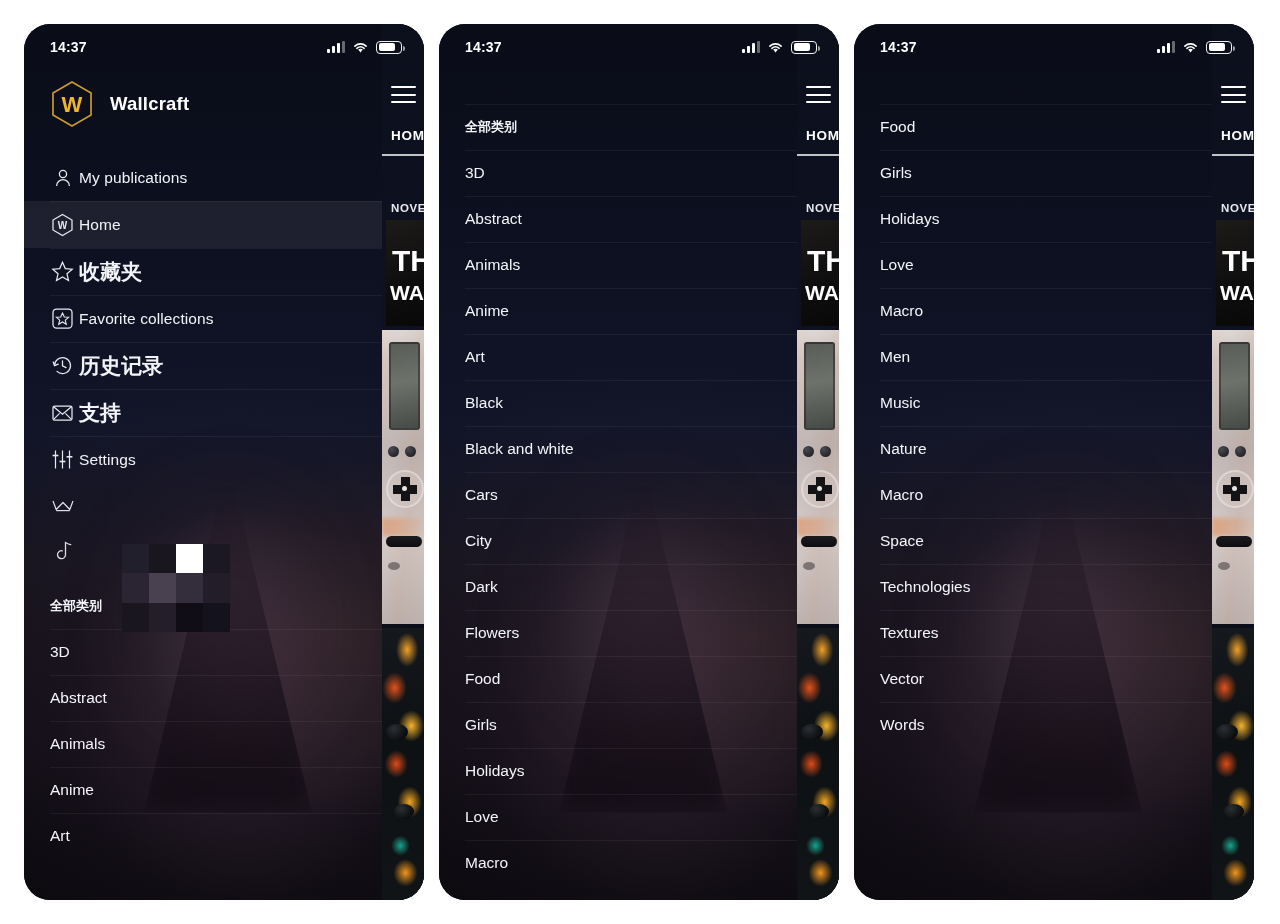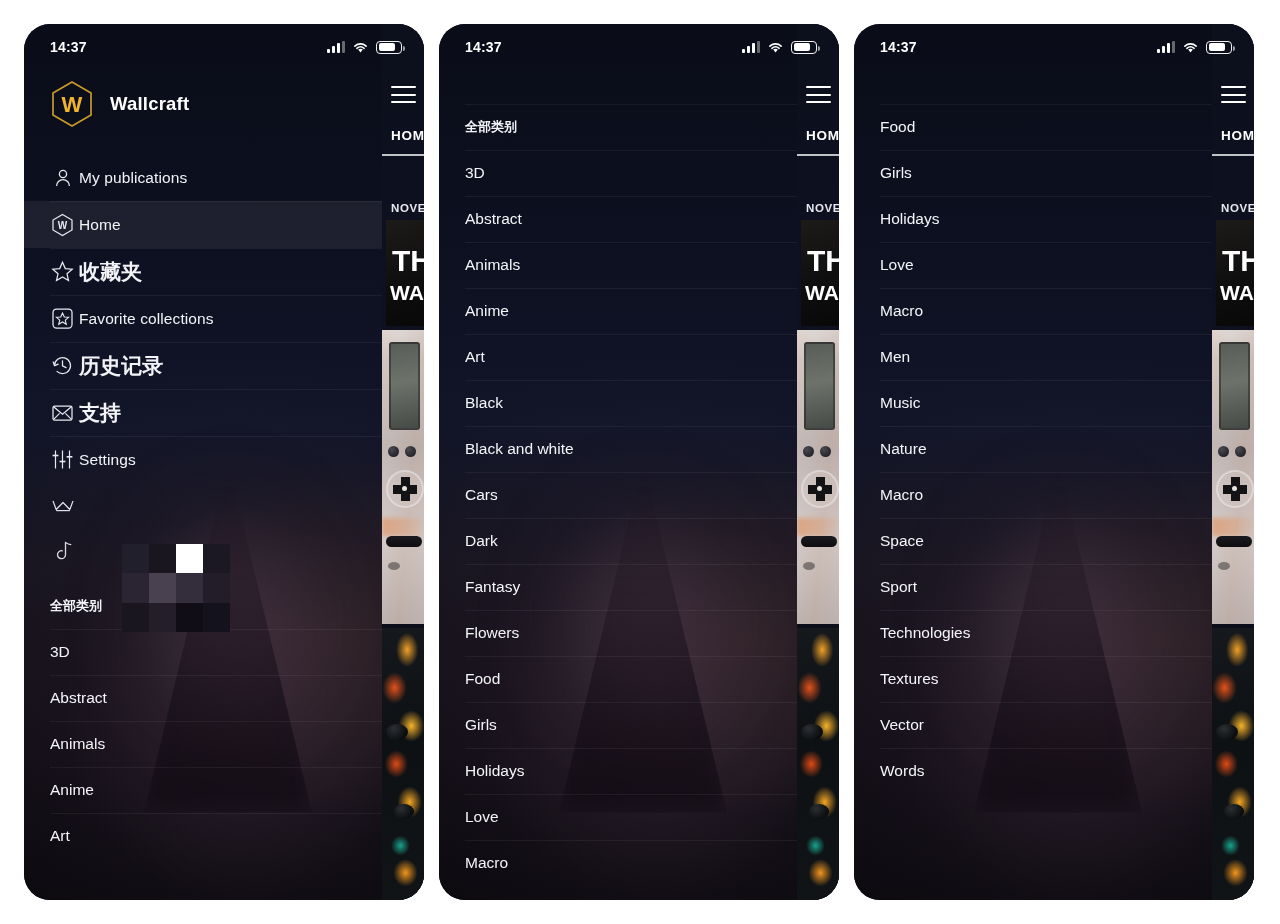--- a/index.html
+++ b/index.html
@@ -483,22 +483,22 @@
       <div class="cats list-pad">
         <div class="cat cn">全部类别</div>
         <div class="cat">3D</div>
         <div class="cat">Abstract</div>
         <div class="cat">Animals</div>
         <div class="cat">Anime</div>
         <div class="cat">Art</div>
         <div class="cat">Black</div>
         <div class="cat">Black and white</div>
         <div class="cat">Cars</div>
+        <div class="cat">City</div>
         <div class="cat">Dark</div>
-        <div class="cat">Fantasy</div>
         <div class="cat">Flowers</div>
         <div class="cat">Food</div>
         <div class="cat">Girls</div>
         <div class="cat">Holidays</div>
         <div class="cat">Love</div>
         <div class="cat">Macro</div>
       </div>
     </div>
   </div>
 
@@ -564,21 +564,20 @@
         <div class="cat">Food</div>
         <div class="cat">Girls</div>
         <div class="cat">Holidays</div>
         <div class="cat">Love</div>
         <div class="cat">Macro</div>
         <div class="cat">Men</div>
         <div class="cat">Music</div>
         <div class="cat">Nature</div>
         <div class="cat">Macro</div>
         <div class="cat">Space</div>
-        <div class="cat">Sport</div>
         <div class="cat">Technologies</div>
         <div class="cat">Textures</div>
         <div class="cat">Vector</div>
         <div class="cat">Words</div>
       </div>
     </div>
   </div>
 
 </div>
 

